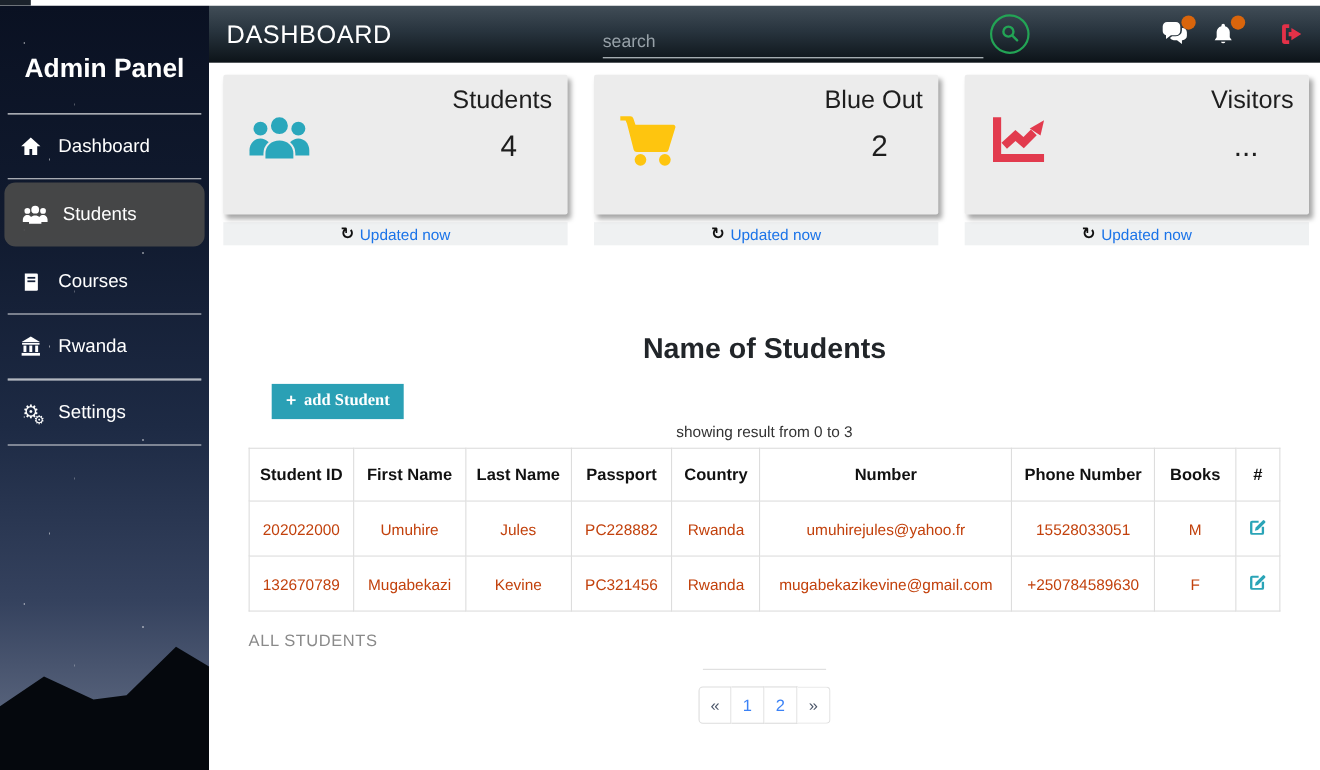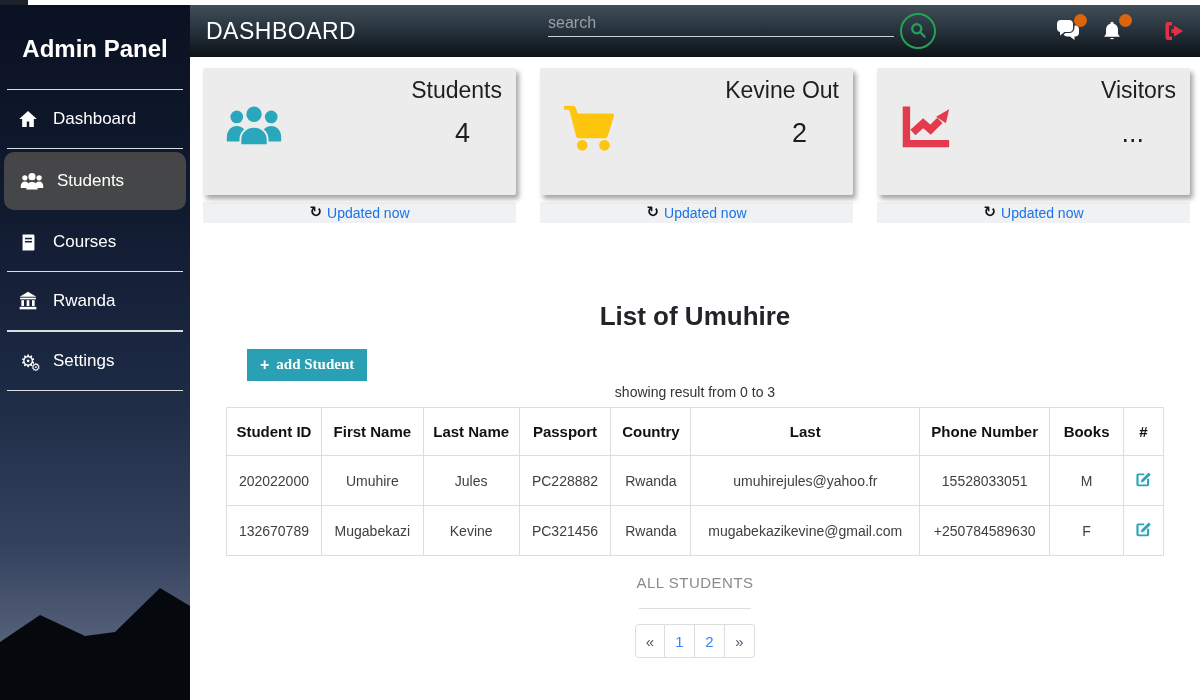--- a/index.html
+++ b/index.html
@@ -19,35 +19,35 @@
       radial-gradient(1px 1px at 130px 55px, rgba(255,255,255,.8) 50%, transparent 55%),
       radial-gradient(1px 1px at 160px 120px, rgba(255,255,255,.6) 50%, transparent 55%),
       radial-gradient(1px 1px at 45px 140px, rgba(255,255,255,.5) 50%, transparent 55%),
       radial-gradient(1px 1px at 100px 20px, rgba(255,255,255,.6) 50%, transparent 55%),
       linear-gradient(180deg,#0a1122 0%,#111b30 30%,#1d2a44 55%,#35425e 78%,#5d6880 95%);
     background-size:190px 170px,190px 170px,190px 170px,190px 170px,190px 170px,190px 170px,190px 695px;
     background-repeat:repeat,repeat,repeat,repeat,repeat,repeat,no-repeat;
   }
   .mountain { position:absolute; bottom:0; left:0; width:190px; height:130px; }
   .sb-inner { position:relative; z-index:2; }
-  .sb-title { color:#fff; font-size:24px; font-weight:bold; text-align:center; padding:30px 0 26px; }
+  .sb-title { color:#fff; font-size:24px; font-weight:bold; text-align:center; padding:44px 0 26px; }
   .sb-div { border:none; border-top:1px solid rgba(255,255,255,.85); margin:0 7px; }
   .sb-item { display:flex; align-items:center; gap:13px; color:#fff; font-size:17px;
     padding:19px 8px 19px 16px; cursor:pointer; }
   .sb-item .sb-icon { width:24px; height:20px; display:flex; align-items:center; justify-content:center; color:#fff; flex:0 0 24px; }
   .sb-item.active { background:rgba(74,74,74,.92); border-radius:10px; margin:3px 4px; }
   .gear-wrap { position:relative; font-family:"DejaVu Sans", sans-serif; line-height:1; }
   .gear-big { font-size:17px; }
   .gear-small { font-size:11px; position:absolute; right:-5px; bottom:-3px; }
 
   
   .navbar { position:absolute; top:5px; left:190px; width:1010px; height:52px;
     background:linear-gradient(180deg,#414d57 0%,#28343e 45%,#0c1318 100%); z-index:4; }
   .nav-title { position:absolute; left:16px; top:13px; color:#fff; font-size:23px; letter-spacing:.5px; }
-  .search-input { position:absolute; left:358px; top:4px; width:346px; height:28px;
+  .search-input { position:absolute; left:358px; top:20px; width:346px; height:28px;
     background:transparent; border:none; border-bottom:1px solid #c9d1d5; color:#e6ecef;
     font-size:16px; outline:none; }
   .search-input::placeholder { color:#97a1a8; }
   .search-btn { position:absolute; left:710px; top:8px; width:36px; height:36px; border-radius:50%;
     border:2px solid #23a455; background:transparent; display:flex; align-items:center; justify-content:center; cursor:pointer; }
   .nav-right { position:absolute; right:12px; top:0; height:52px; display:flex; align-items:center; gap:19px; }
   .nav-ico { position:relative; width:26px; height:24px; cursor:pointer; }
   .badge-dot { position:absolute; top:-5px; right:-5px; width:13px; height:13px; border-radius:50%; background:#d9650c; }
   .logout { margin-left:16px; }
 
@@ -70,24 +70,24 @@
   .section { width:938px; margin:0 auto; }
   .section-title { text-align:center; font-size:26px; color:#212529; margin-top:78px; }
   .add-btn { margin-top:17px; margin-left:21px; background:#2aa0b5; color:#fff; border:none;
     padding:7px 13px 8px; font-family:"Liberation Serif", serif; font-weight:bold; font-size:15px;
     display:inline-flex; align-items:center; gap:7px; cursor:pointer; }
   .plus-glyph { font-family:"Liberation Sans", sans-serif; font-weight:bold; font-size:16px; line-height:1; }
   .showing { text-align:center; font-size:14px; color:#333; margin-top:3px; }
 
   table { width:100%; border-collapse:collapse; margin-top:7px; text-align:center; }
   th { height:48px; border:1px solid #ddd; font-size:15px; color:#111; font-weight:bold; background:#fff; }
-  td { height:50px; border:1px solid #ddd; font-size:14px; color:#404040; background:#fff; }
+  td { height:50px; border:1px solid #ddd; font-size:14px; color:#c2410c; background:#fff; }
   .edit-btn { background:none; border:none; cursor:pointer; padding:2px; }
 
-  .all-students { text-align:center; color:#8a8a8a; font-size:15px; margin-top:18px; letter-spacing:.5px; }
+  .all-students { color:#8a8a8a; font-size:15px; margin-top:18px; letter-spacing:.5px; }
   .divider { width:112px; border:none; border-top:1px solid #ddd; margin:17px auto 0; }
   .pagination { display:flex; justify-content:center; margin-top:15px; }
   .page-cell { min-width:30px; height:34px; border:1px solid #ddd; border-left:none;
     display:flex; align-items:center; justify-content:center; font-size:15px; color:#4a5568;
     background:#fff; cursor:pointer; padding:0 9px; }
   .page-cell:first-child { border-left:1px solid #ddd; border-radius:4px 0 0 4px; }
   .page-cell:last-child { border-radius:0 4px 4px 0; }
   .page-num { color:#3b82f6; }
 </style>
 </head>
@@ -235,21 +235,21 @@
 
     <div class="card">
       <div class="card-body">
         <span class="card-icon yellow">
           <svg viewBox="0 0 56 50" width="54" height="50" fill="currentColor">
             <path d="M2 3h9.5a3 3 0 0 1 2.8 2l2 6H52a2 2 0 0 1 1.9 2.6l-6.5 21a3 3 0 0 1-2.9 2.1H17.5a3 3 0 0 1-2.9-2.2L8.3 10 7 7H2z"></path>
             <circle cx="21" cy="44" r="5.5"></circle>
               <circle cx="44" cy="44" r="5.5"></circle>
           </svg>
         </span>
-        <div class="card-label">Kevine Out</div>
+        <div class="card-label">Blue Out</div>
         <div class="card-value">2</div>
       </div>
       <div class="card-footer">
         <span class="refresh-glyph">↻</span>
         <span class="footer-text">Updated now</span>
       </div>
     </div>
 
     <div class="card">
       <div class="card-body">
@@ -264,21 +264,21 @@
         <div class="card-value">...</div>
       </div>
       <div class="card-footer">
         <span class="refresh-glyph">↻</span>
         <span class="footer-text">Updated now</span>
       </div>
     </div>
   </div>
 
   <div class="section">
-    <h2 class="section-title">List of Umuhire</h2>
+    <h2 class="section-title">Name of Students</h2>
 
     <button class="add-btn">
       <span class="plus-glyph">+</span>
       <span>add Student</span>
     </button>
 
     <div class="showing">showing result from 0 to 3</div>
 
     <table>
       <colgroup>
@@ -292,21 +292,21 @@
           <col style="width:74px">
           <col style="width:40px">
       </colgroup>
       <thead>
         <tr>
           <th>Student ID</th>
           <th>First Name</th>
           <th>Last Name</th>
           <th>Passport</th>
           <th>Country</th>
-          <th>Last</th>
+          <th>Number</th>
           <th>Phone Number</th>
           <th>Books</th>
           <th>#</th>
         </tr>
       </thead>
       <tbody>
         <tr>
           <td>202022000</td>
           <td>Umuhire</td>
           <td>Jules</td>

